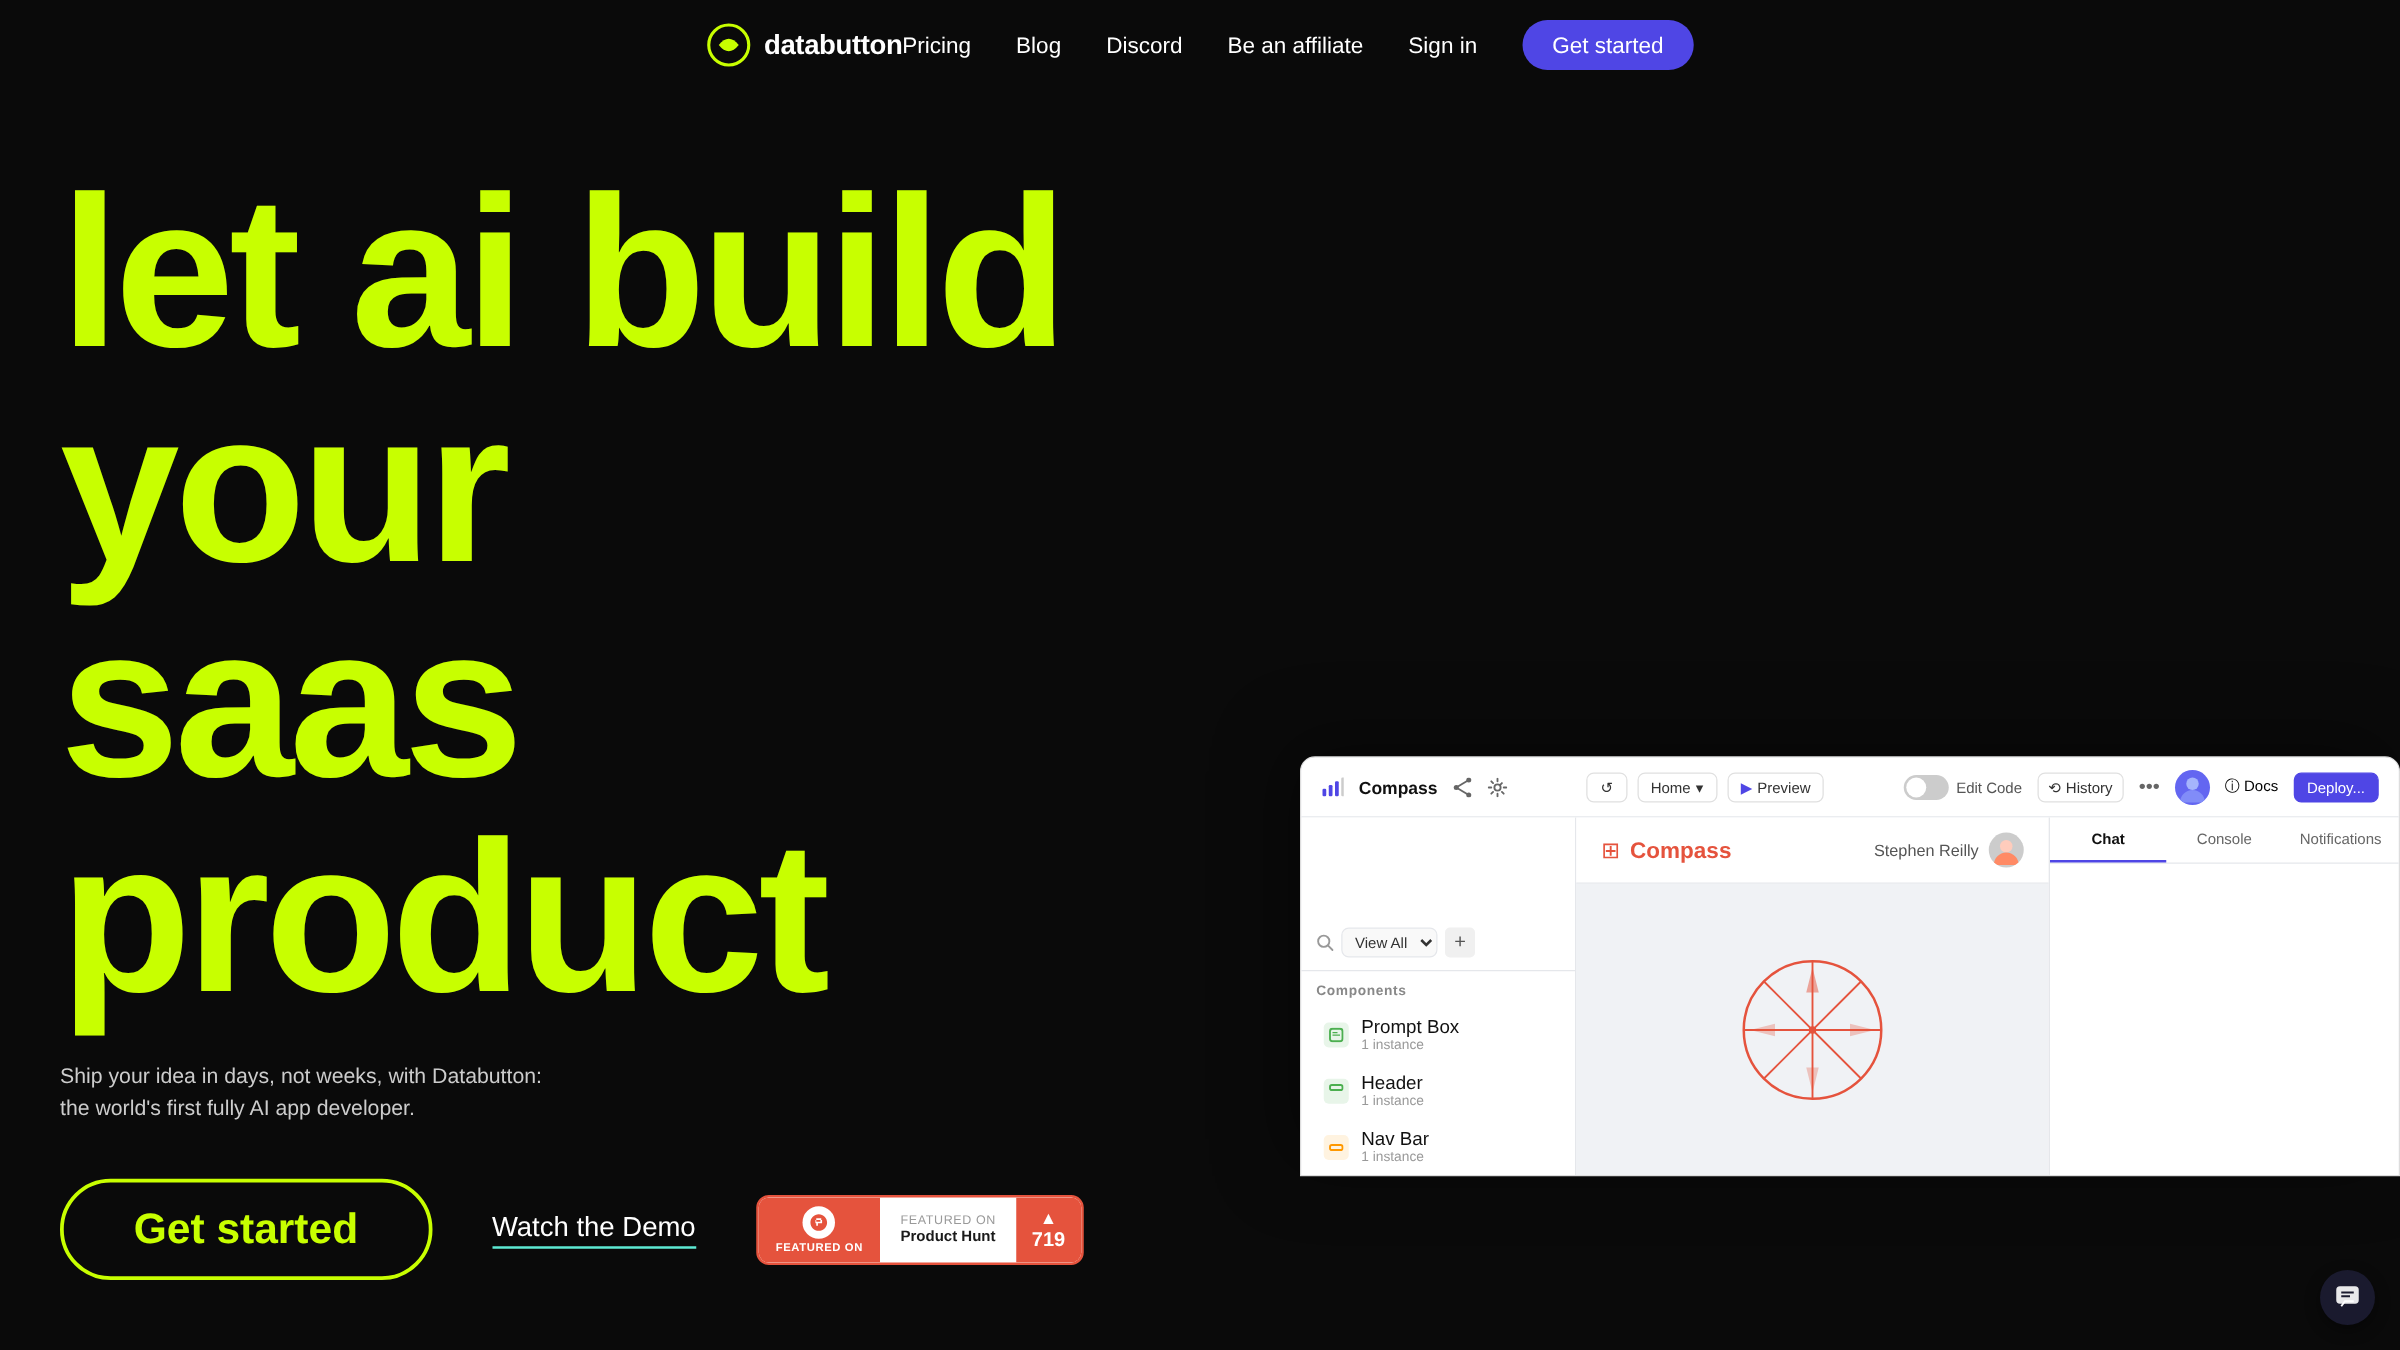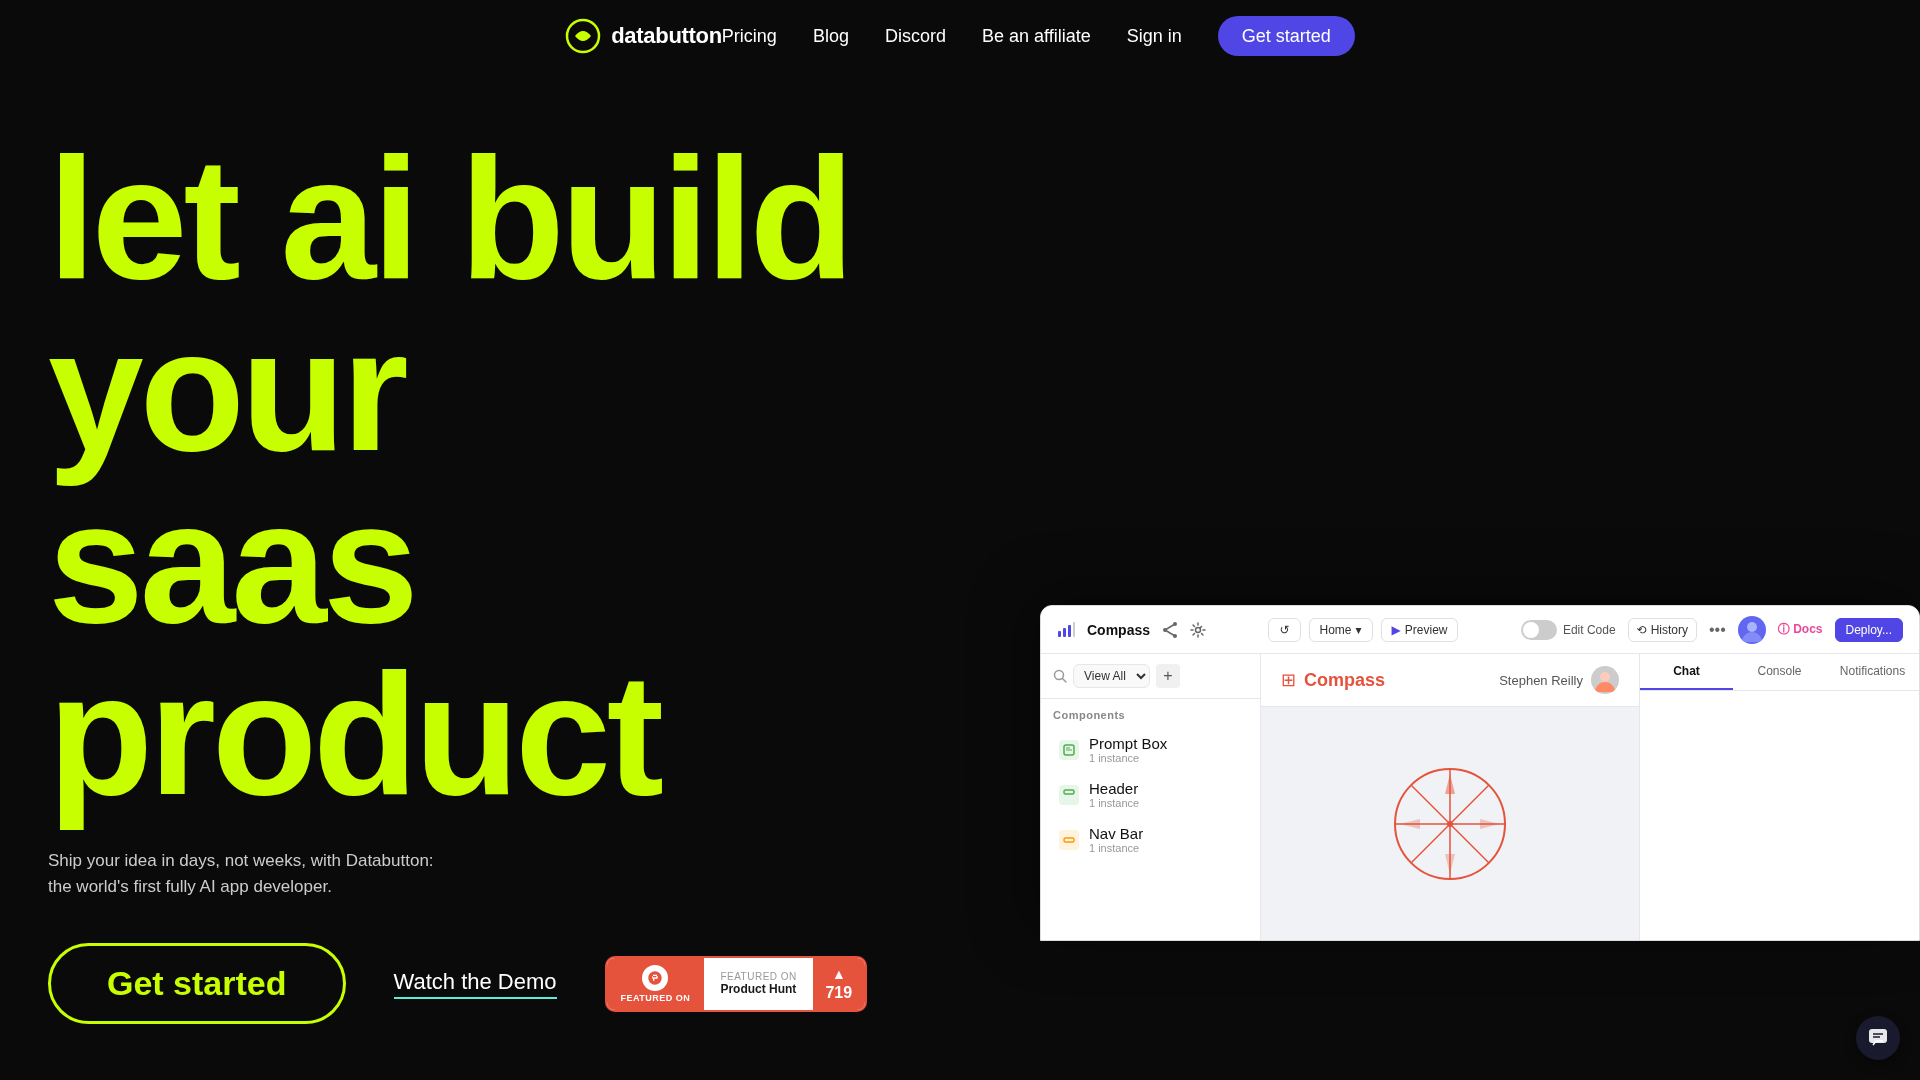--- a/index.html
+++ b/index.html
@@ -324,20 +324,21 @@
     }
 
     
     .app-sidebar {
       width: 220px;
       background: #fff;
       border-right: 1px solid #e5e7eb;
       display: flex;
       flex-direction: column;
       flex-shrink: 0;
+      justify-content: flex-end;
     }
 
     .sidebar-search {
       display: flex;
       align-items: center;
       padding: 10px 12px;
       border-bottom: 1px solid #e5e7eb;
       gap: 6px;
     }
 
@@ -616,21 +617,21 @@
         <span>⟲</span>
         <span>History</span>
       </div>
       <span class="dots-btn">•••</span>
       <div class="avatar-wrap">
         <svg viewBox="0 0 28 28" fill="none">
             <circle cx="14" cy="11" r="5" fill="#a5b4fc"></circle>
             <path d="M4 26c0-5.52 4.48-10 10-10s10 4.48 10 10" fill="#818cf8"></path>
           </svg>
       </div>
-      <span style="font-size:12px;color:#ec4899;font-weight:bold;">ⓘ <span>Docs</span></span>
+      <span style="font-size:12px;color:#000000;">ⓘ <span>Docs</span></span>
       <button class="toolbar-btn toolbar-btn-blue">Deploy...</button>
     </div>
   </div>
 
   <div class="app-body">
 
     <div class="app-sidebar">
       <div class="sidebar-search">
         <svg width="14" height="14" viewBox="0 0 14 14" fill="none">
             <circle cx="6" cy="6" r="4.5" stroke="#999" stroke-width="1.5"></circle>

